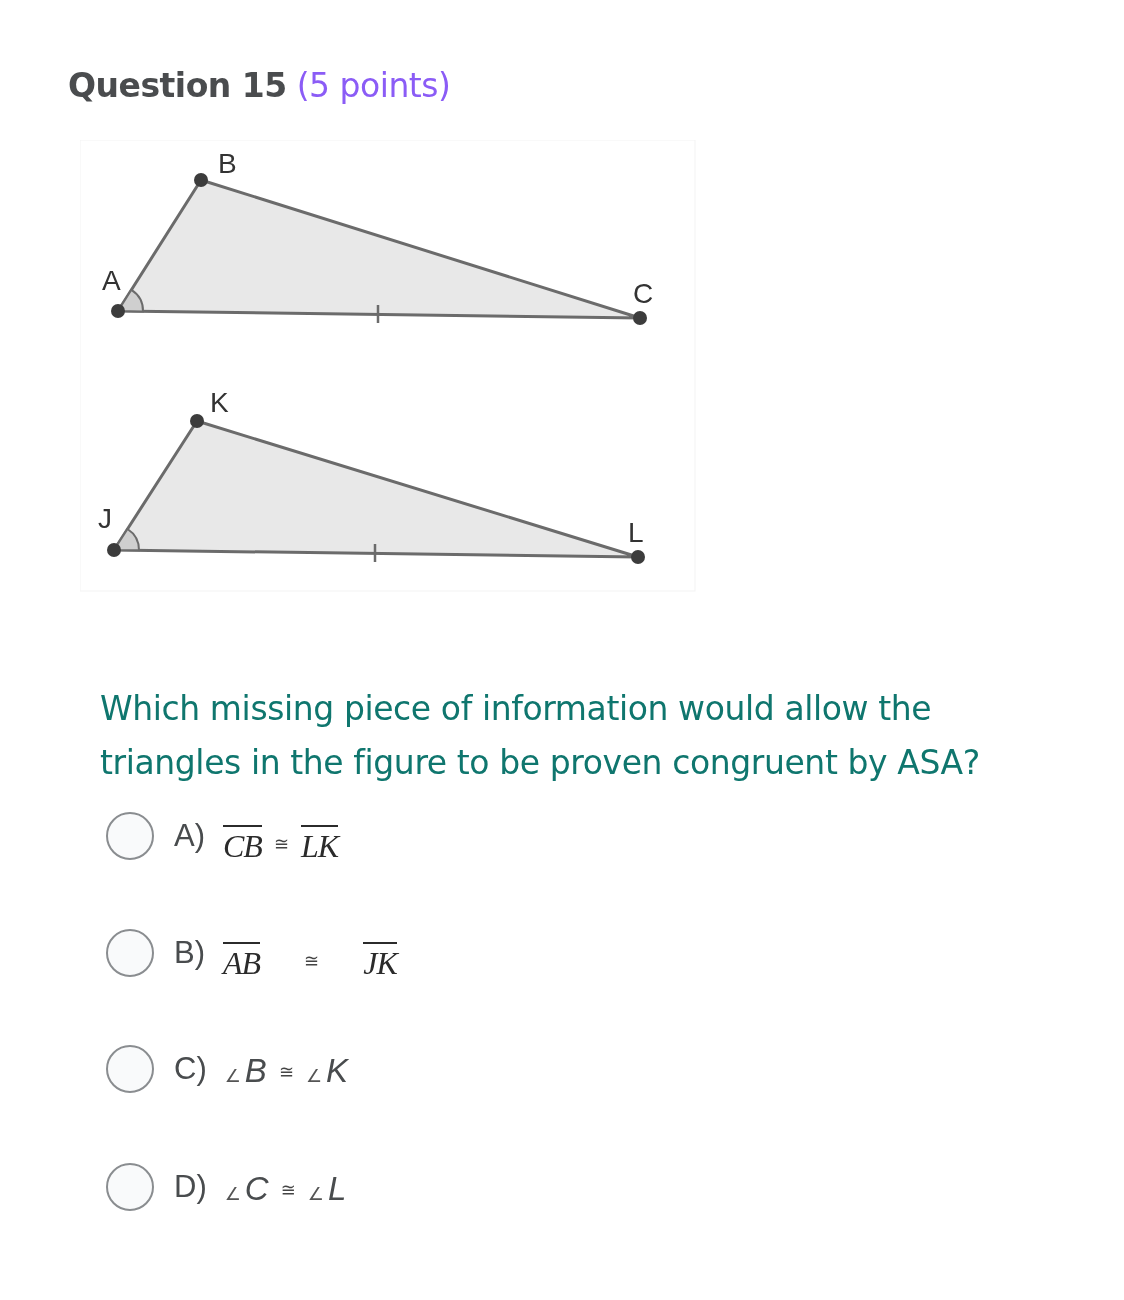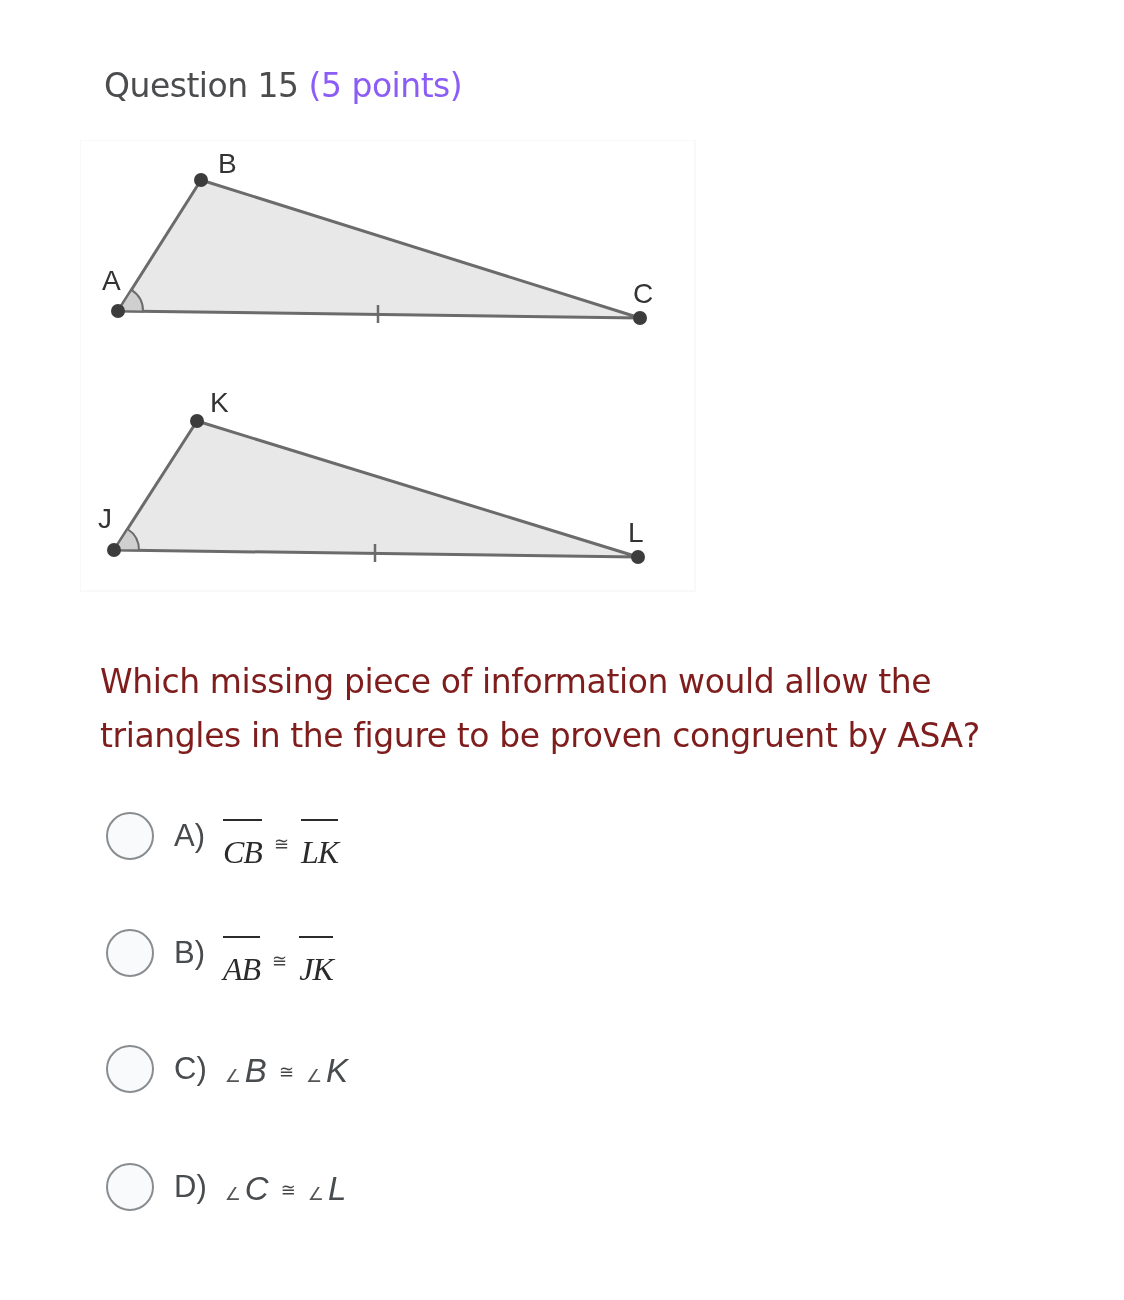--- a/index.html
+++ b/index.html
@@ -17,40 +17,40 @@
     }
     .q-header {
       position: absolute;
       left: 68px;
       top: 62px;
       font-size: 33px;
       line-height: 48px;
       letter-spacing: -0.5px;
       white-space: nowrap;
     }
-    .q-header .q-title { font-weight: normal; color: #4a4c4e; margin-left: 36px; }
+    .q-header .q-title { font-weight: bold; color: #4a4c4e; }
     .q-header .q-points { font-weight: normal; color: #8b5cf6; }
 
     .figure {
       position: absolute;
       left: 80px;
       top: 140px;
       width: 616px;
       height: 452px;
     }
     .figure svg { display: block; }
 
     .prompt {
       position: absolute;
       left: 100px;
-      top: 655px;
+      top: 682px;
       width: 960px;
       font-size: 33px;
       line-height: 54px;
-      color: #7f1d1d;
+      color: #0f766e;
       letter-spacing: -0.4px;
     }
 
     .options { position: absolute; left: 0; top: 0; }
     .option {
       position: absolute;
       left: 106px;
       height: 56px;
       display: flex;
       align-items: center;
@@ -77,21 +77,21 @@
       display: flex;
       align-items: center;
       color: #2b2b2b;
       white-space: nowrap;
     }
     .seg {
       font-family: "Liberation Serif", serif;
       font-style: italic;
       font-size: 32px;
       border-top: 2px solid #2b2b2b;
-      padding-top: 16px;
+      padding-top: 4px;
       line-height: 30px;
       letter-spacing: -1px;
     }
     .cong {
       font-family: "DejaVu Sans", sans-serif;
       font-size: 18px;
       margin: 0 12px;
       color: #444;
     }
     .ang {
@@ -157,21 +157,21 @@
     <span class="math" style="margin-top:14px;">
       <span class="seg">CB</span>
       <span class="cong">≅</span>
       <span class="seg">LK</span>
     </span>
   </div>
 
   <div class="option" style="top:925px;">
     <span class="radio"></span>
     <span class="opt-letter">B)</span>
-    <span class="math" style="margin-top:14px;">
+    <span class="math" style="margin-top:14px;gap:32px;">
       <span class="seg">AB</span>
       <span class="cong">≅</span>
       <span class="seg">JK</span>
     </span>
   </div>
 
   <div class="option" style="top:1041px;">
     <span class="radio"></span>
     <span class="opt-letter">C)</span>
     <span class="math" style="margin-top:4px;">

